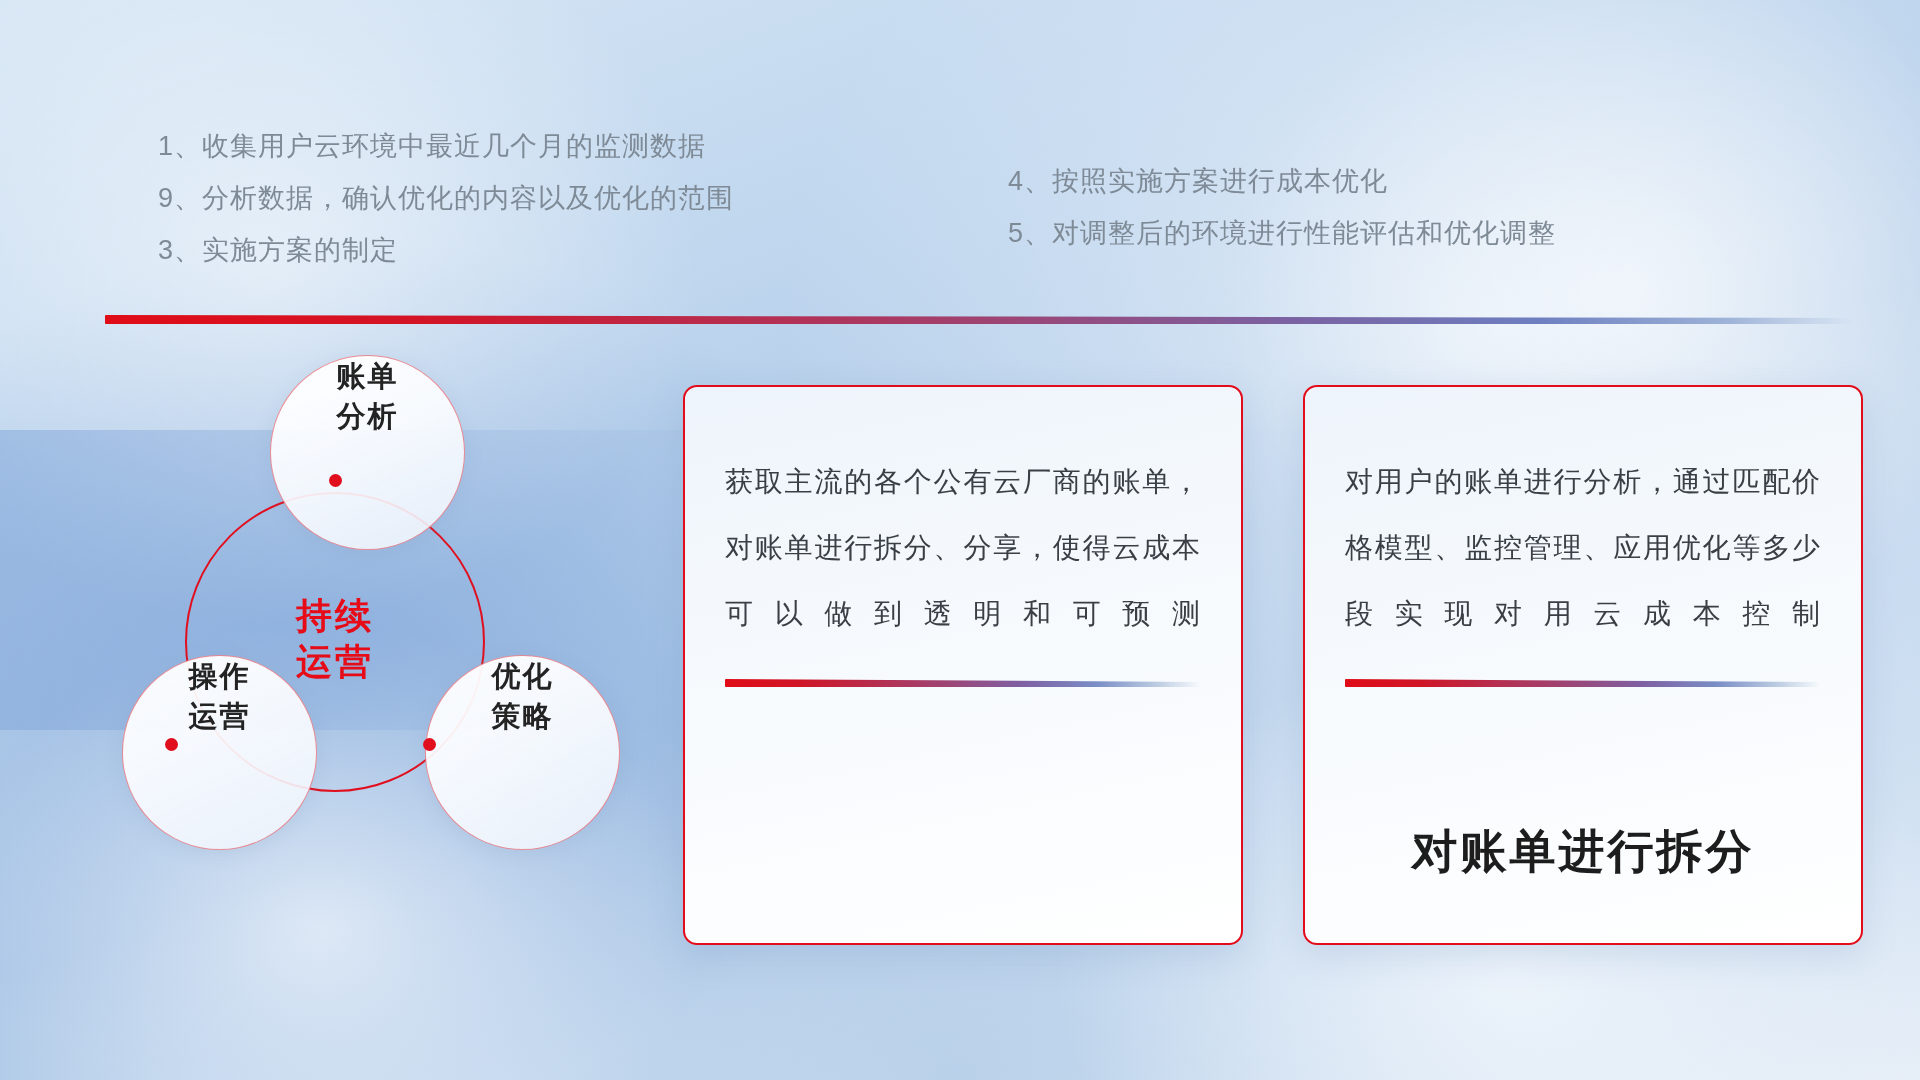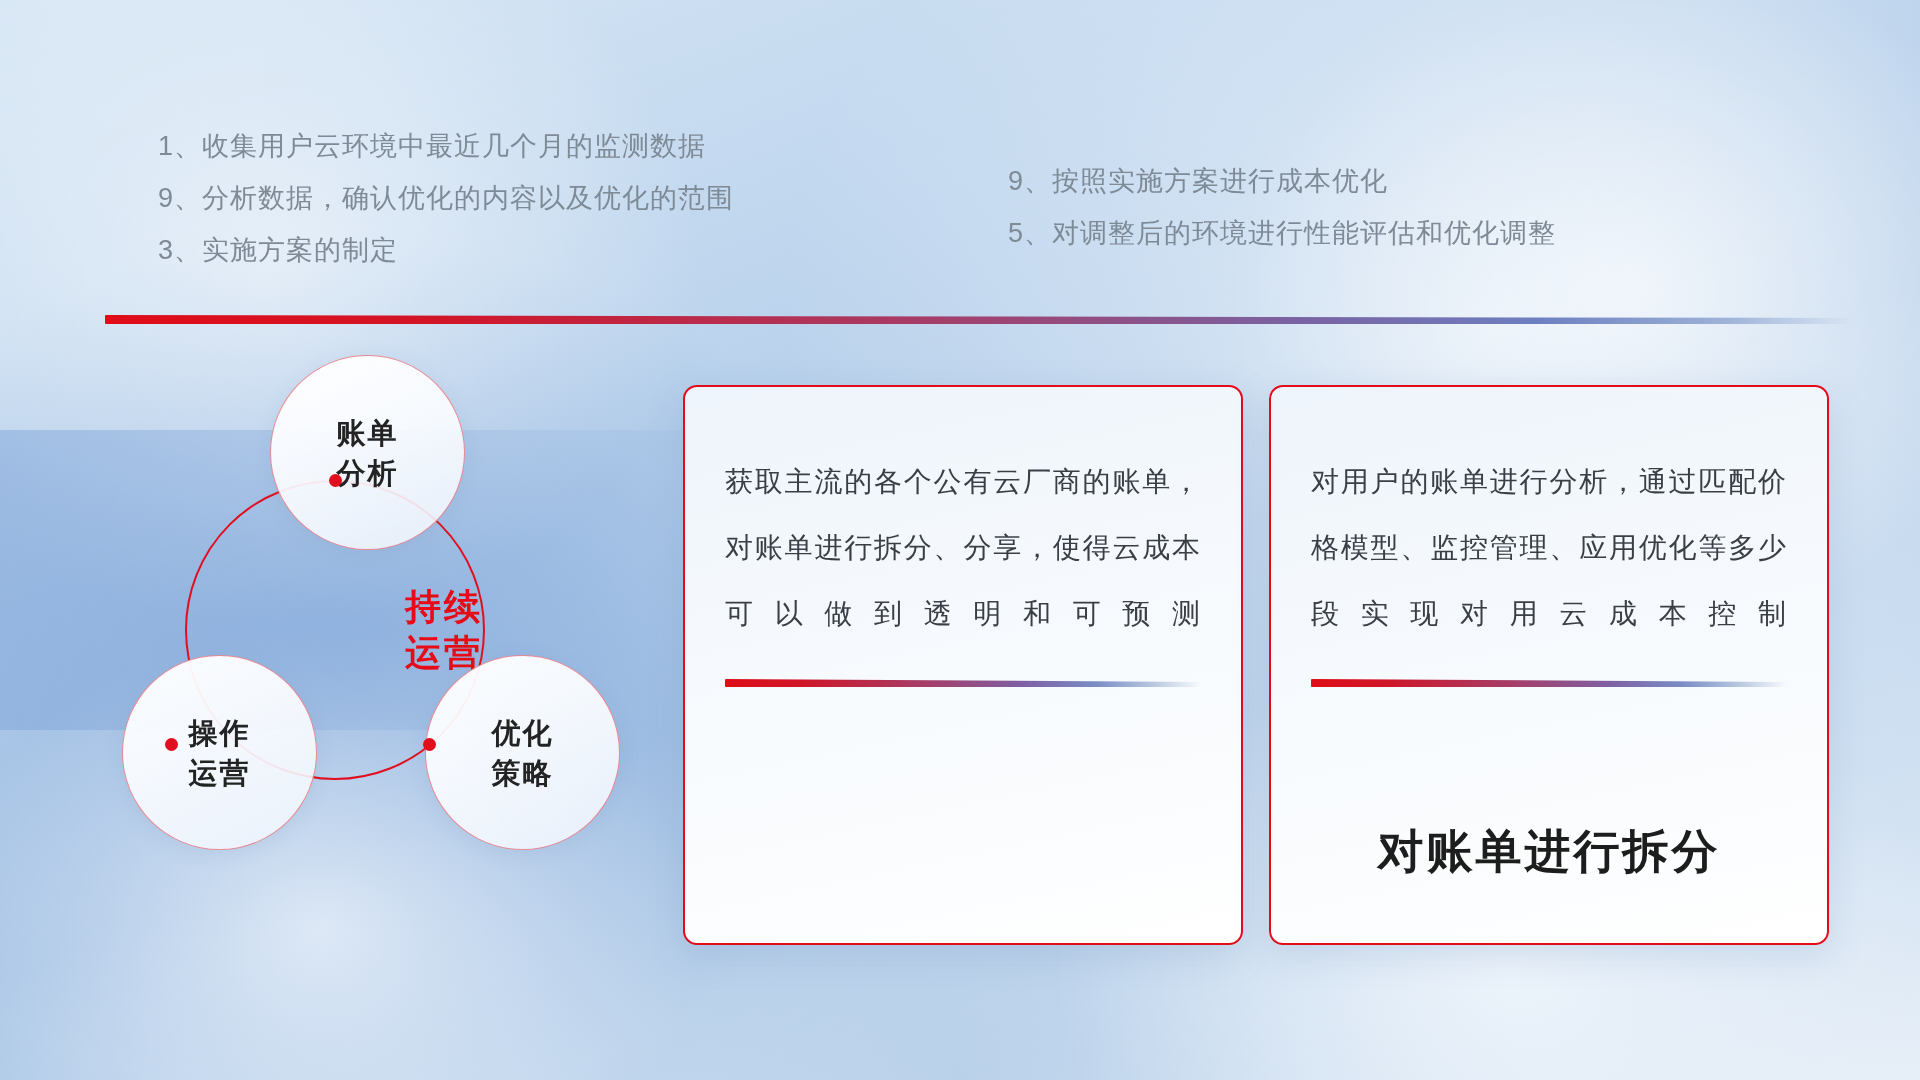--- a/index.html
+++ b/index.html
@@ -62,58 +62,58 @@
     clip-path:polygon(0 0, 100% 3px, 100% 100%, 0 100%);
     border-radius:1px;
   }
 
   
   .venn{
     position:absolute; left:100px; top:355px; width:540px; height:600px;
   }
   .v-circle{
     position:absolute; border-radius:50%;
-    display:flex; align-items:center; justify-content:center;
+    display:flex; align-items:flex-start; justify-content:center;
     text-align:center;
   }
   .v-white{
     background:
       linear-gradient(155deg, rgba(255,255,255,0.97) 0%, rgba(250,252,255,0.93) 45%, rgba(238,244,252,0.88) 100%);
     border:1.5px solid rgba(222,50,62,0.55);
     box-shadow:0 4px 18px rgba(120,150,190,0.18);
   }
   .v-white .lbl{
     color:#232323; font-size:29px; font-weight:700; line-height:40px; letter-spacing:2px;
   }
   .v-top   { left:170px; top:0px;   width:195px; height:195px; }
   .v-left  { left:22px;  top:300px; width:195px; height:195px; }
   .v-right { left:325px; top:300px; width:195px; height:195px; }
 
   .v-center{
-    position:absolute; left:85px; top:125px; width:300px; height:300px;
+    position:absolute; left:85px; top:137px; width:300px; height:300px;
     border-radius:50%;
     border:2.5px solid #e10f1e;
     background:transparent;
-    display:flex; align-items:center; justify-content:flex-end;
+    display:flex; align-items:center; justify-content:center;font-family:Liberation Mono, monospace;
   }
   .v-center .lbl{
     color:#e60b16; font-size:36px; font-weight:800; line-height:46px; letter-spacing:3px; text-align:center;
   }
   .dot{
     position:absolute; width:13px; height:13px; border-radius:50%;
     background:#e10f1e;
   }
   .dot-top   { left:229px; top:119px; }
   .dot-left  { left:65px;  top:383px; }
   .dot-right { left:323px; top:383px; }
 
   
   .cards{
     position:absolute; left:683px; top:385px; width:1180px; height:560px;
-    display:flex; gap:26px;
+    display:flex; gap:60px;
   }
   .card{
     position:relative;
     width:560px; height:560px;
     border-radius:14px;
     border:2px solid #e30c1a;
     background:linear-gradient(168deg,#eef4fb 0%,#f5f9fd 38%,#fafcfe 72%,#ffffff 100%);
     box-shadow:0 10px 34px rgba(110,140,185,0.22);
     padding:62px 40px 0 40px;
     display:flex; flex-direction:column;
@@ -154,21 +154,21 @@
 <div class="bg-glow-4"></div>
 <div class="bg-band"></div>
 
 <div class="bullets">
   <div class="bullet-col left">
     <div class="bullet-line">1、收集用户云环境中最近几个月的监测数据</div>
     <div class="bullet-line">9、分析数据，确认优化的内容以及优化的范围</div>
     <div class="bullet-line">3、实施方案的制定</div>
   </div>
   <div class="bullet-col right">
-    <div class="bullet-line">9、按照实施方案进行成本优化</div>
+    <div class="bullet-line">4、按照实施方案进行成本优化</div>
     <div class="bullet-line">5、对调整后的环境进行性能评估和优化调整</div>
   </div>
 </div>
 
 <div class="header-rule"></div>
 
 <div class="venn">
 
   <div class="v-center">
     <div class="lbl">

